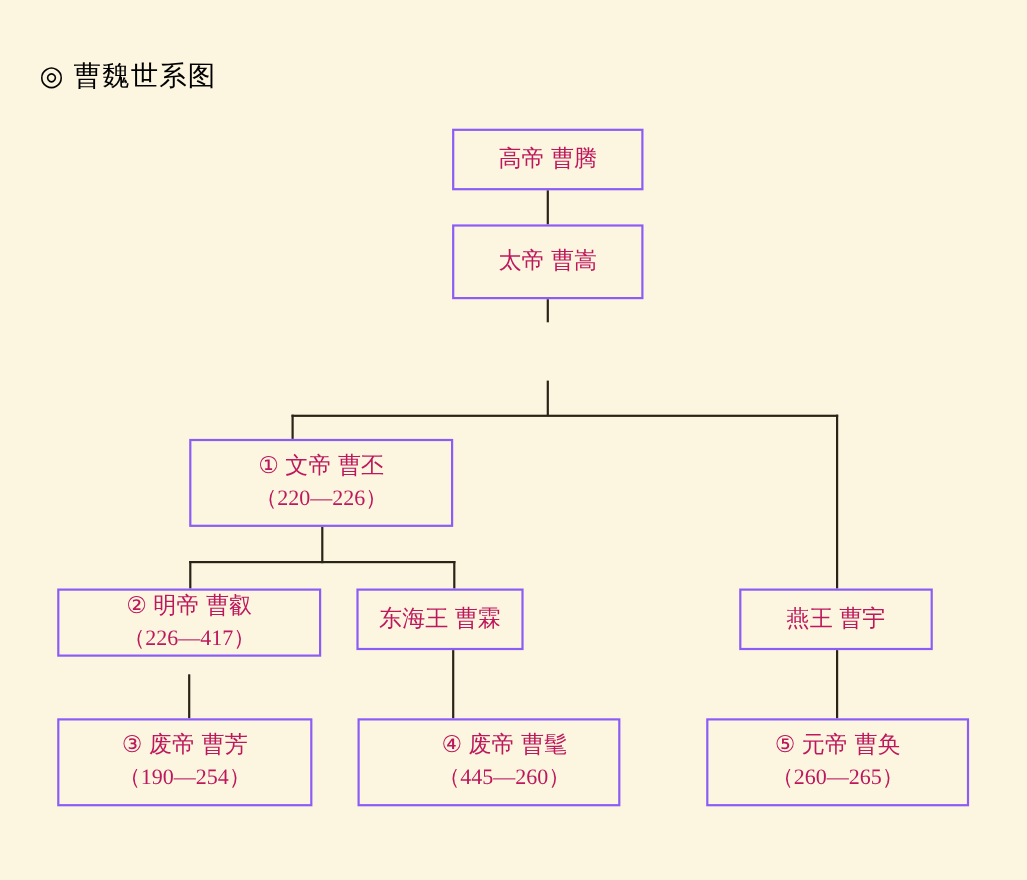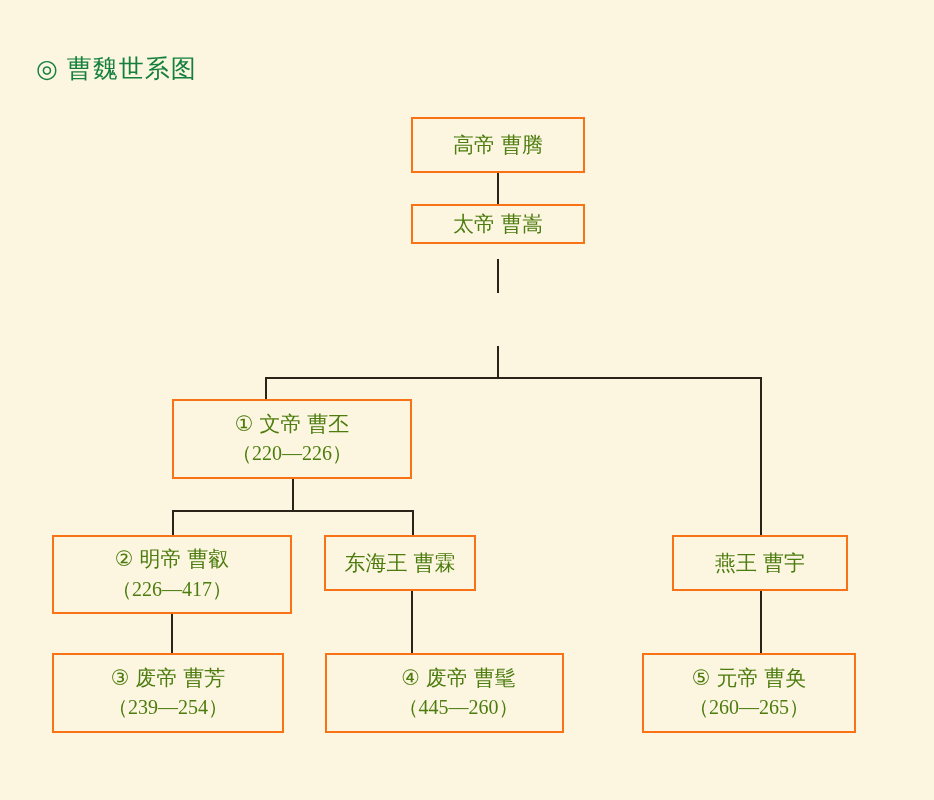--- a/index.html
+++ b/index.html
@@ -18,33 +18,33 @@
     position: relative;
     width: 934px;
     height: 800px;
   }
   #page-title {
     position: absolute;
     left: 36px;
     top: 52px;
     font-size: 25px;
     letter-spacing: 1px;
-    color: #15803d;
+    color: #000000;
     white-space: nowrap;
   }
   .node {
     position: absolute;
     box-sizing: border-box;
-    border: 2px solid #f97316;
+    border: 2px solid #8b5cf6;
     background: #fcf6e0;
     display: flex;
     flex-direction: column;
     align-items: center;
     justify-content: center;
-    color: #4d7c0f;
+    color: #be185d;
     z-index: 2;
   }
   .node .name {
     font-size: 21px;
     line-height: 1.15;
     white-space: nowrap;
   }
   .node .years {
     font-size: 20px;
     line-height: 1.3;
@@ -93,51 +93,51 @@
   <div class="vline" style="left:171px; top:613px; height:42px;"></div>
 
   <div class="vline" style="left:411px; top:590px; height:65px;"></div>
 
   <div class="vline" style="left:760px; top:590px; height:65px;"></div>
 
   <div class="node single" style="left:411px; top:117px; width:174px; height:56px;">
     <span class="name">高帝 曹腾</span>
   </div>
 
-  <div class="node single" style="left:411px; top:204px; width:174px; height:40px;align-items:center;">
+  <div class="node single" style="left:411px; top:204px; width:174px; height:68px;align-items:center;">
     <span class="name">太帝 曹嵩</span>
   </div>
 
 
   <div class="node" style="left:172px; top:399px; width:240px; height:80px;">
     <span class="name">① 文帝 曹丕</span>
     <span class="years">（220—226）</span>
   </div>
 
-  <div class="node" style="left:52px; top:535px; width:240px; height:79px;">
+  <div class="node" style="left:52px; top:535px; width:240px; height:62px;">
     <span class="name">② 明帝 曹叡</span>
     <span class="years">（226—417）</span>
   </div>
 
   <div class="node single" style="left:324px; top:535px; width:152px; height:56px;">
     <span class="name">东海王 曹霖</span>
   </div>
 
   <div class="node single" style="left:672px; top:535px; width:176px; height:56px;">
     <span class="name">燕王 曹宇</span>
   </div>
 
   <div class="node" style="left:52px; top:653px; width:232px; height:80px;">
     <span class="name">③ 废帝 曹芳</span>
-    <span class="years">（239—254）</span>
+    <span class="years">（190—254）</span>
   </div>
 
   <div class="node" style="left:325px; top:653px; width:239px; height:80px;padding-left:28px;">
     <span class="name">④ 废帝 曹髦</span>
     <span class="years">（445—260）</span>
   </div>
 
-  <div class="node" style="left:642px; top:653px; width:214px; height:80px;">
+  <div class="node" style="left:642px; top:653px; width:239px; height:80px;">
     <span class="name">⑤ 元帝 曹奂</span>
     <span class="years">（260—265）</span>
   </div>
 
 </div>
 
 </body></html>

